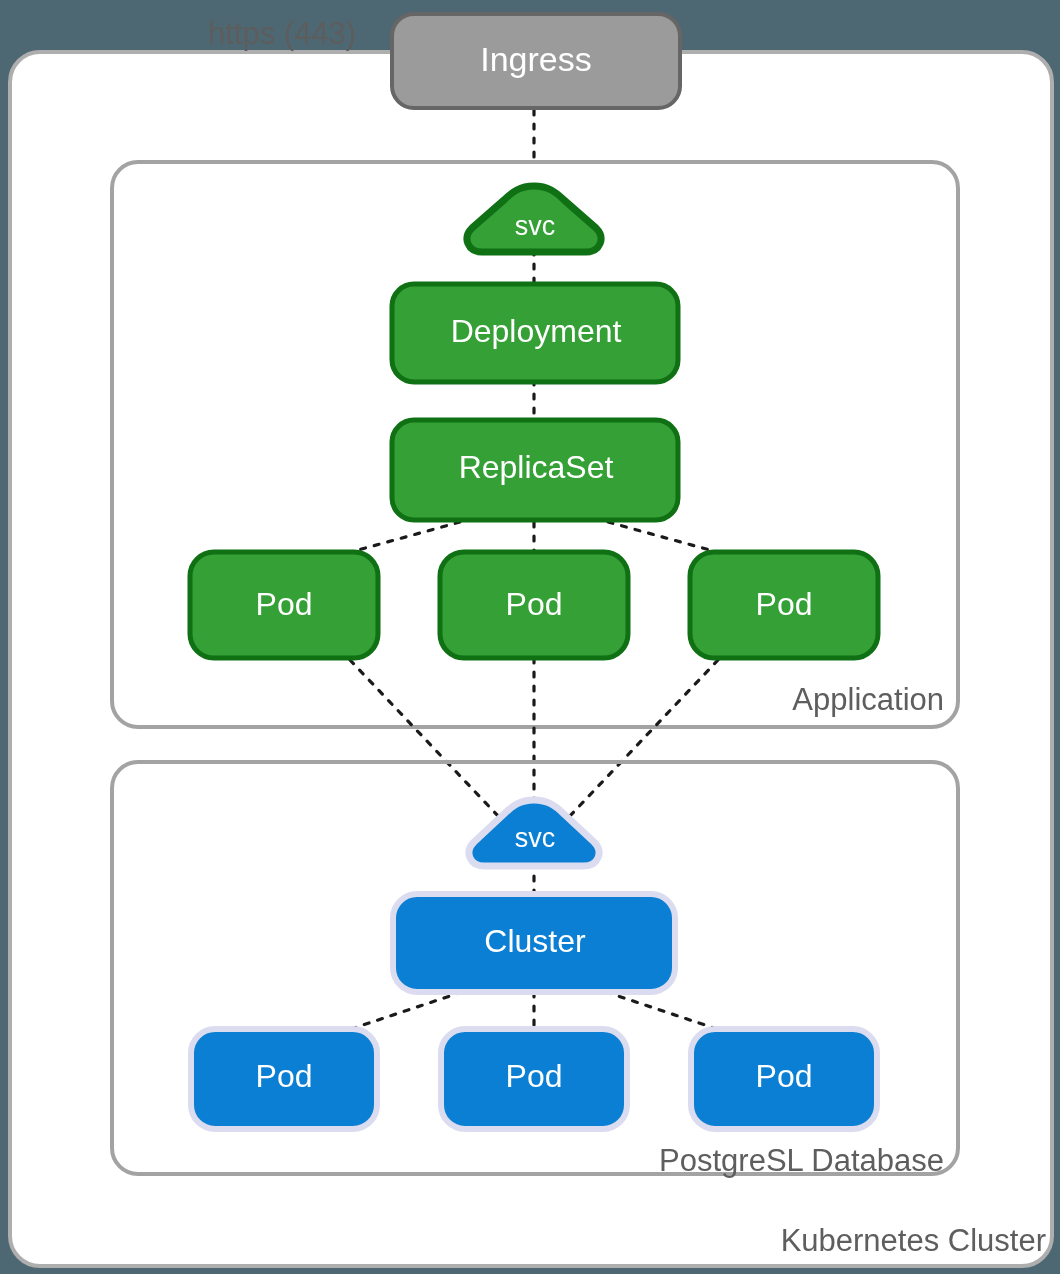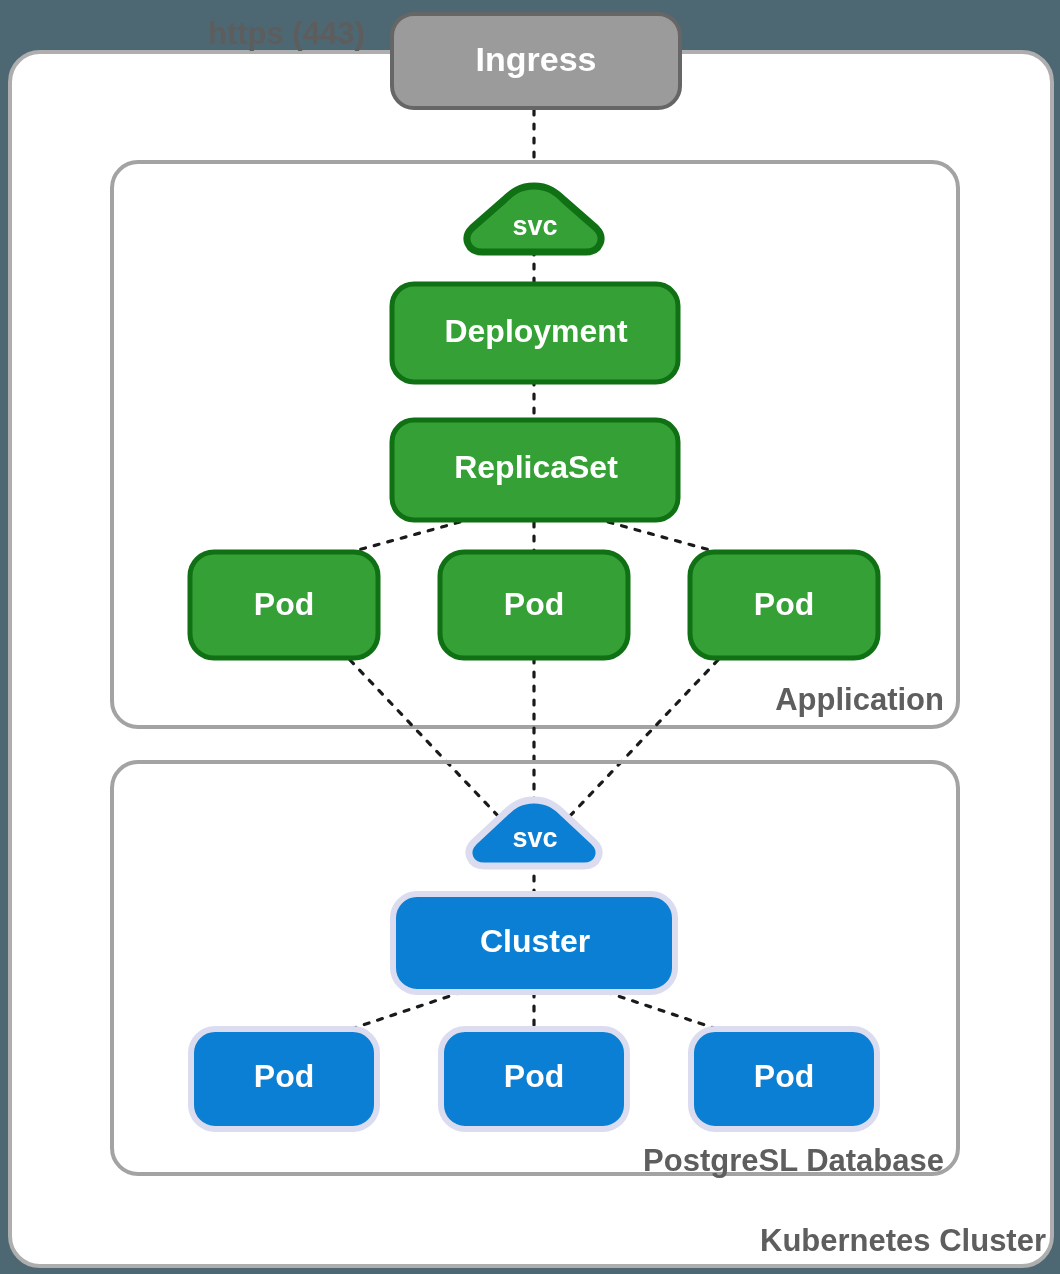--- a/index.html
+++ b/index.html
@@ -10,21 +10,20 @@
   body {
     width: 1060px;
     height: 1274px;
     overflow: hidden;
     font-family: "Liberation Sans", sans-serif;
   }
   #diagram-root {
     position: relative;
     width: 1060px;
     height: 1060px;
-    font-weight: bold;
   }
   svg.diagram {
     display: block;
     width: 1060px;
     height: 1274px;
   }
   .node-label {
     font-family: "Liberation Sans", sans-serif;
     fill: #ffffff;
     text-anchor: middle;

